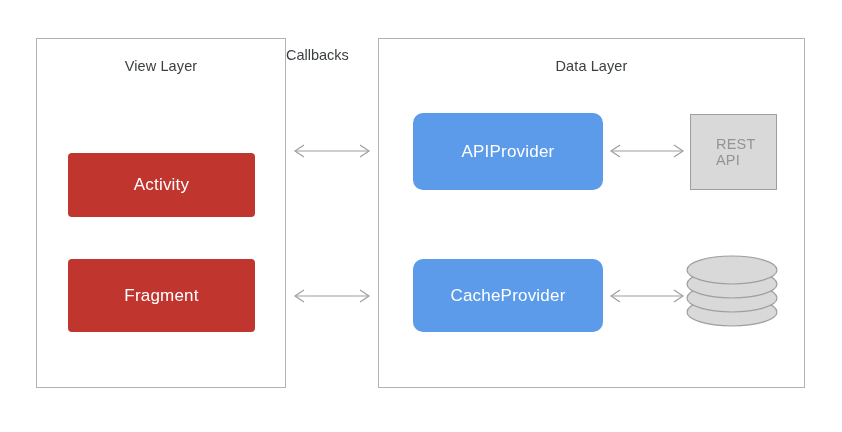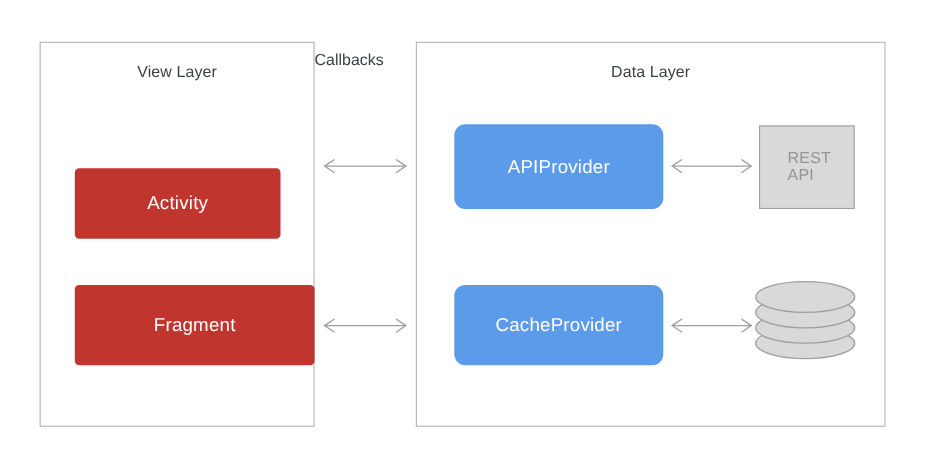--- a/index.html
+++ b/index.html
@@ -96,21 +96,21 @@
   #activity-node {
     left: 68px;
     top: 125px;
     width: 187px;
     height: 64px;
     margin-top: 28px;
   }
   #fragment-node {
     left: 68px;
     top: 259px;
-    width: 218px;
+    width: 187px;
     height: 73px;
   }
   #apiprovider-node {
     left: 413px;
     top: 113px;
     width: 190px;
     height: 77px;
   }
   #cacheprovider-node {
     left: 413px;

